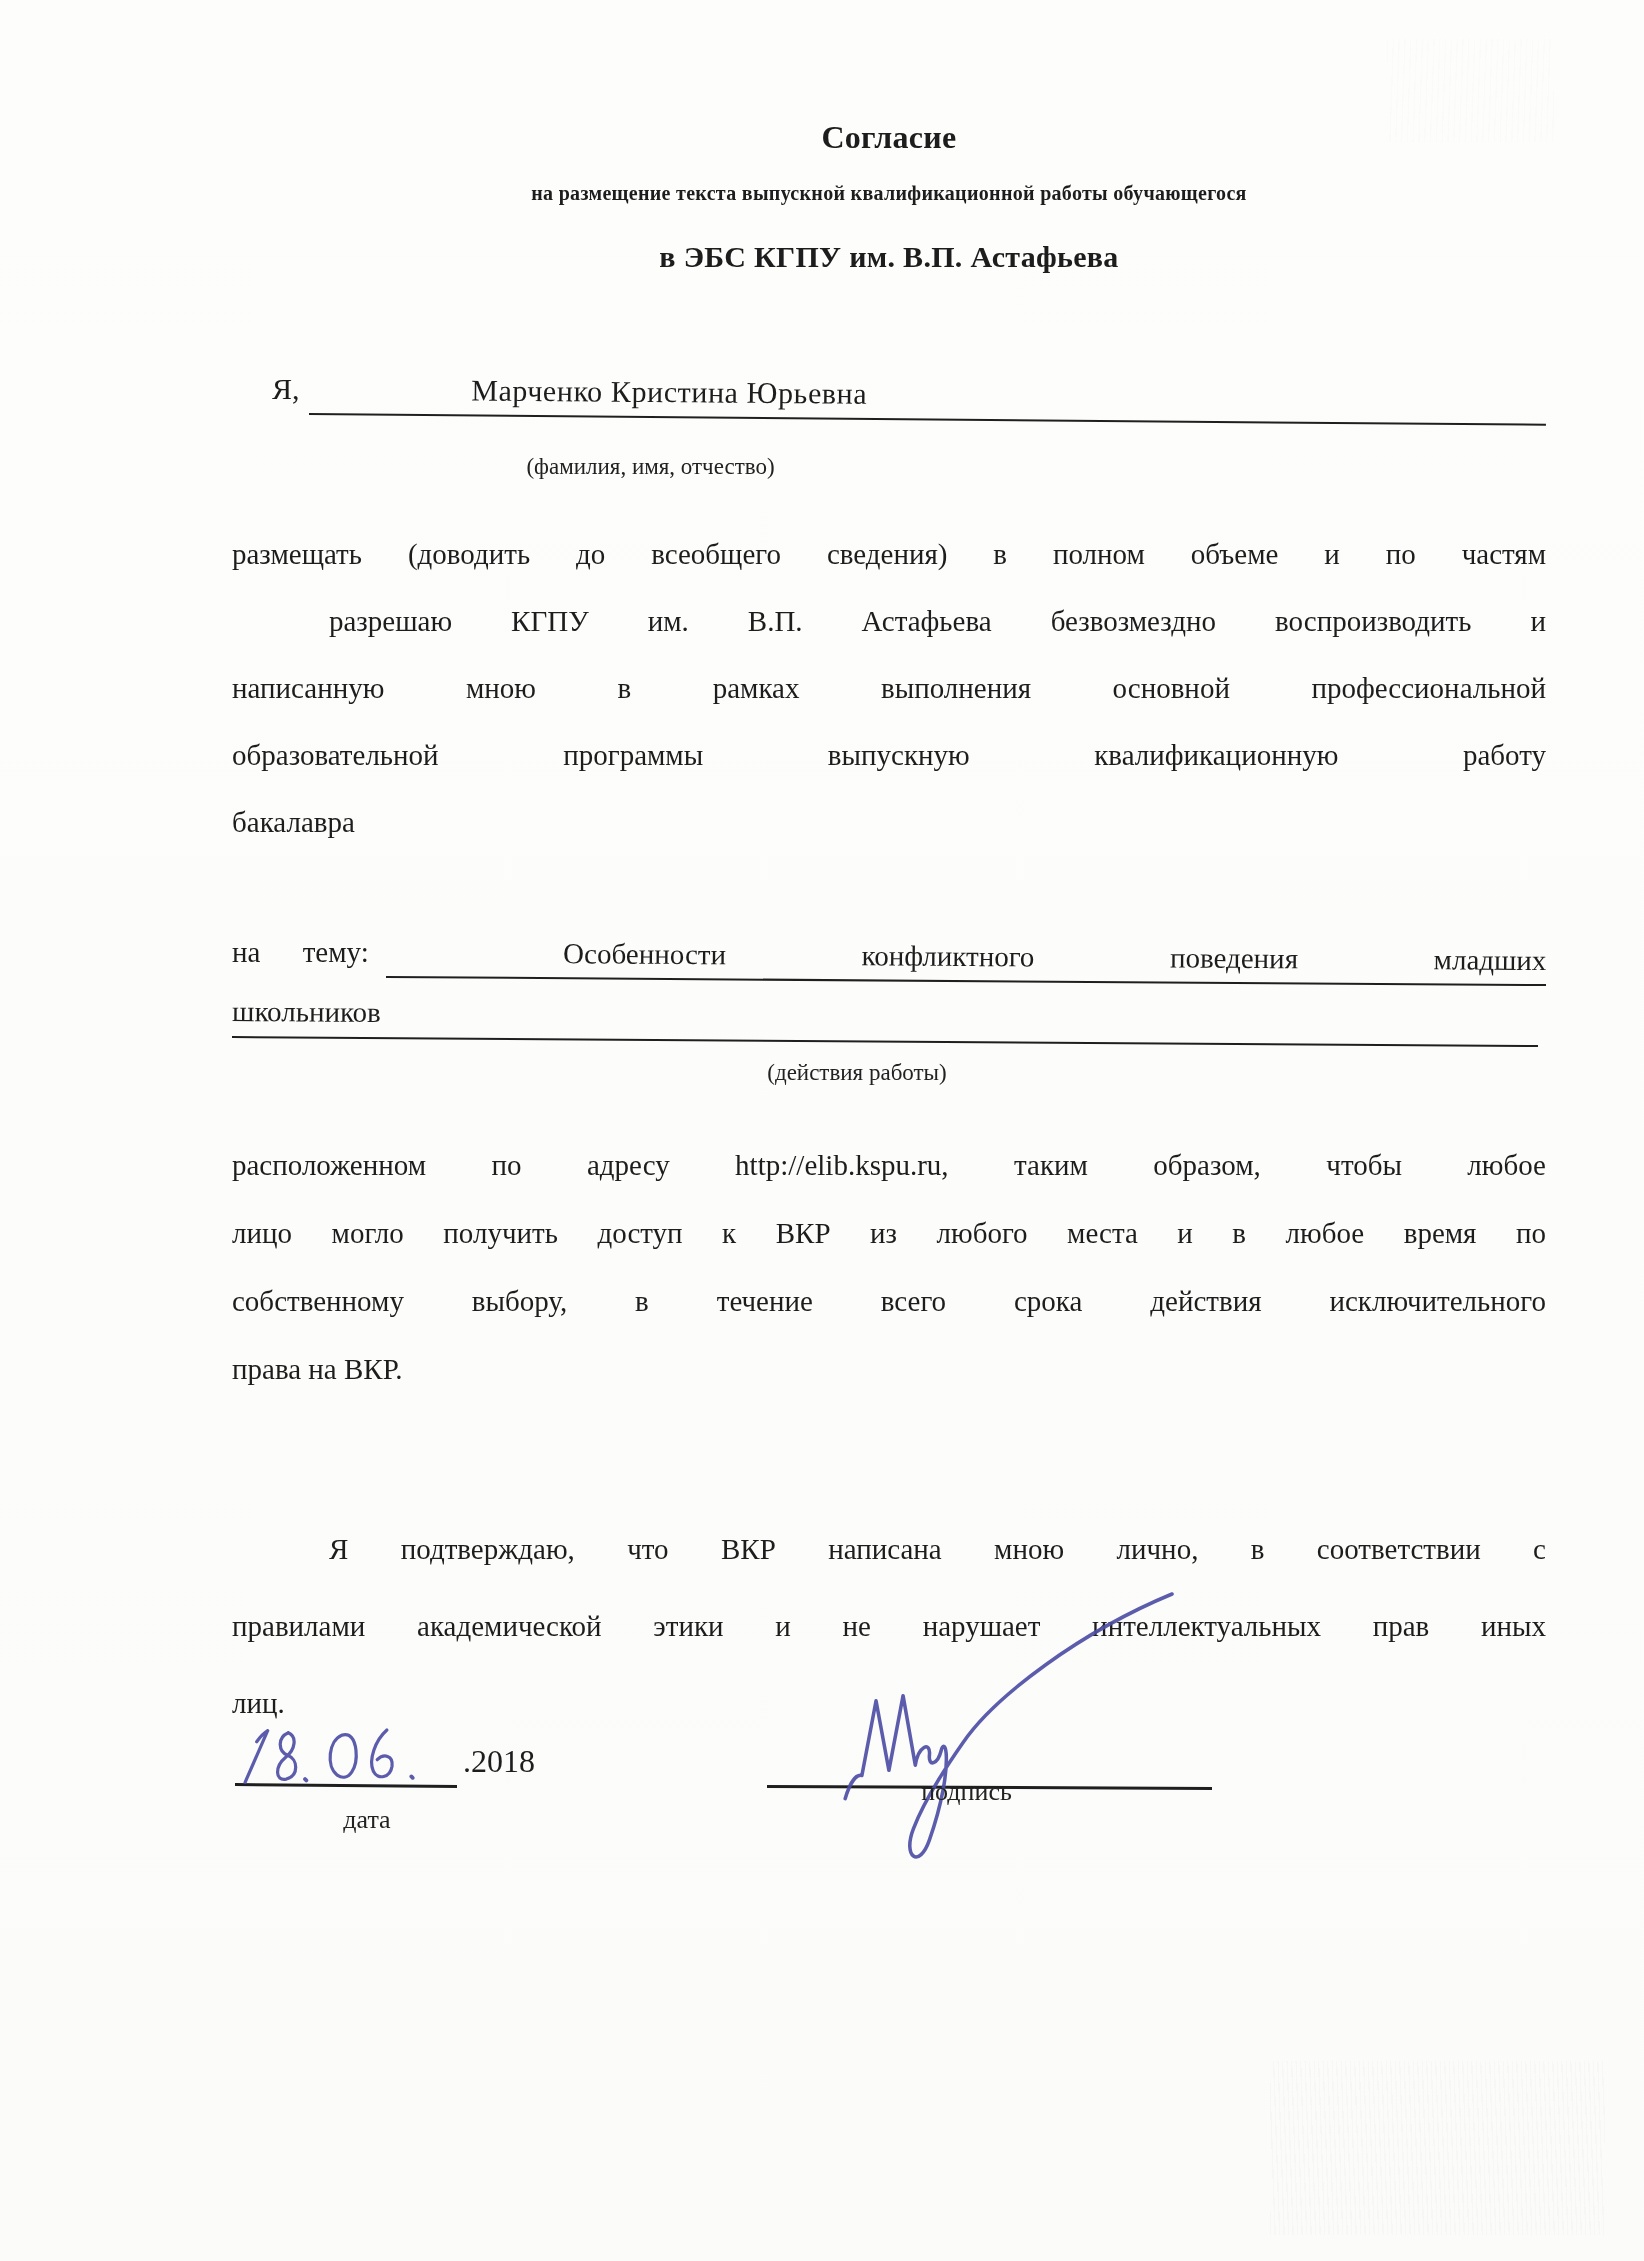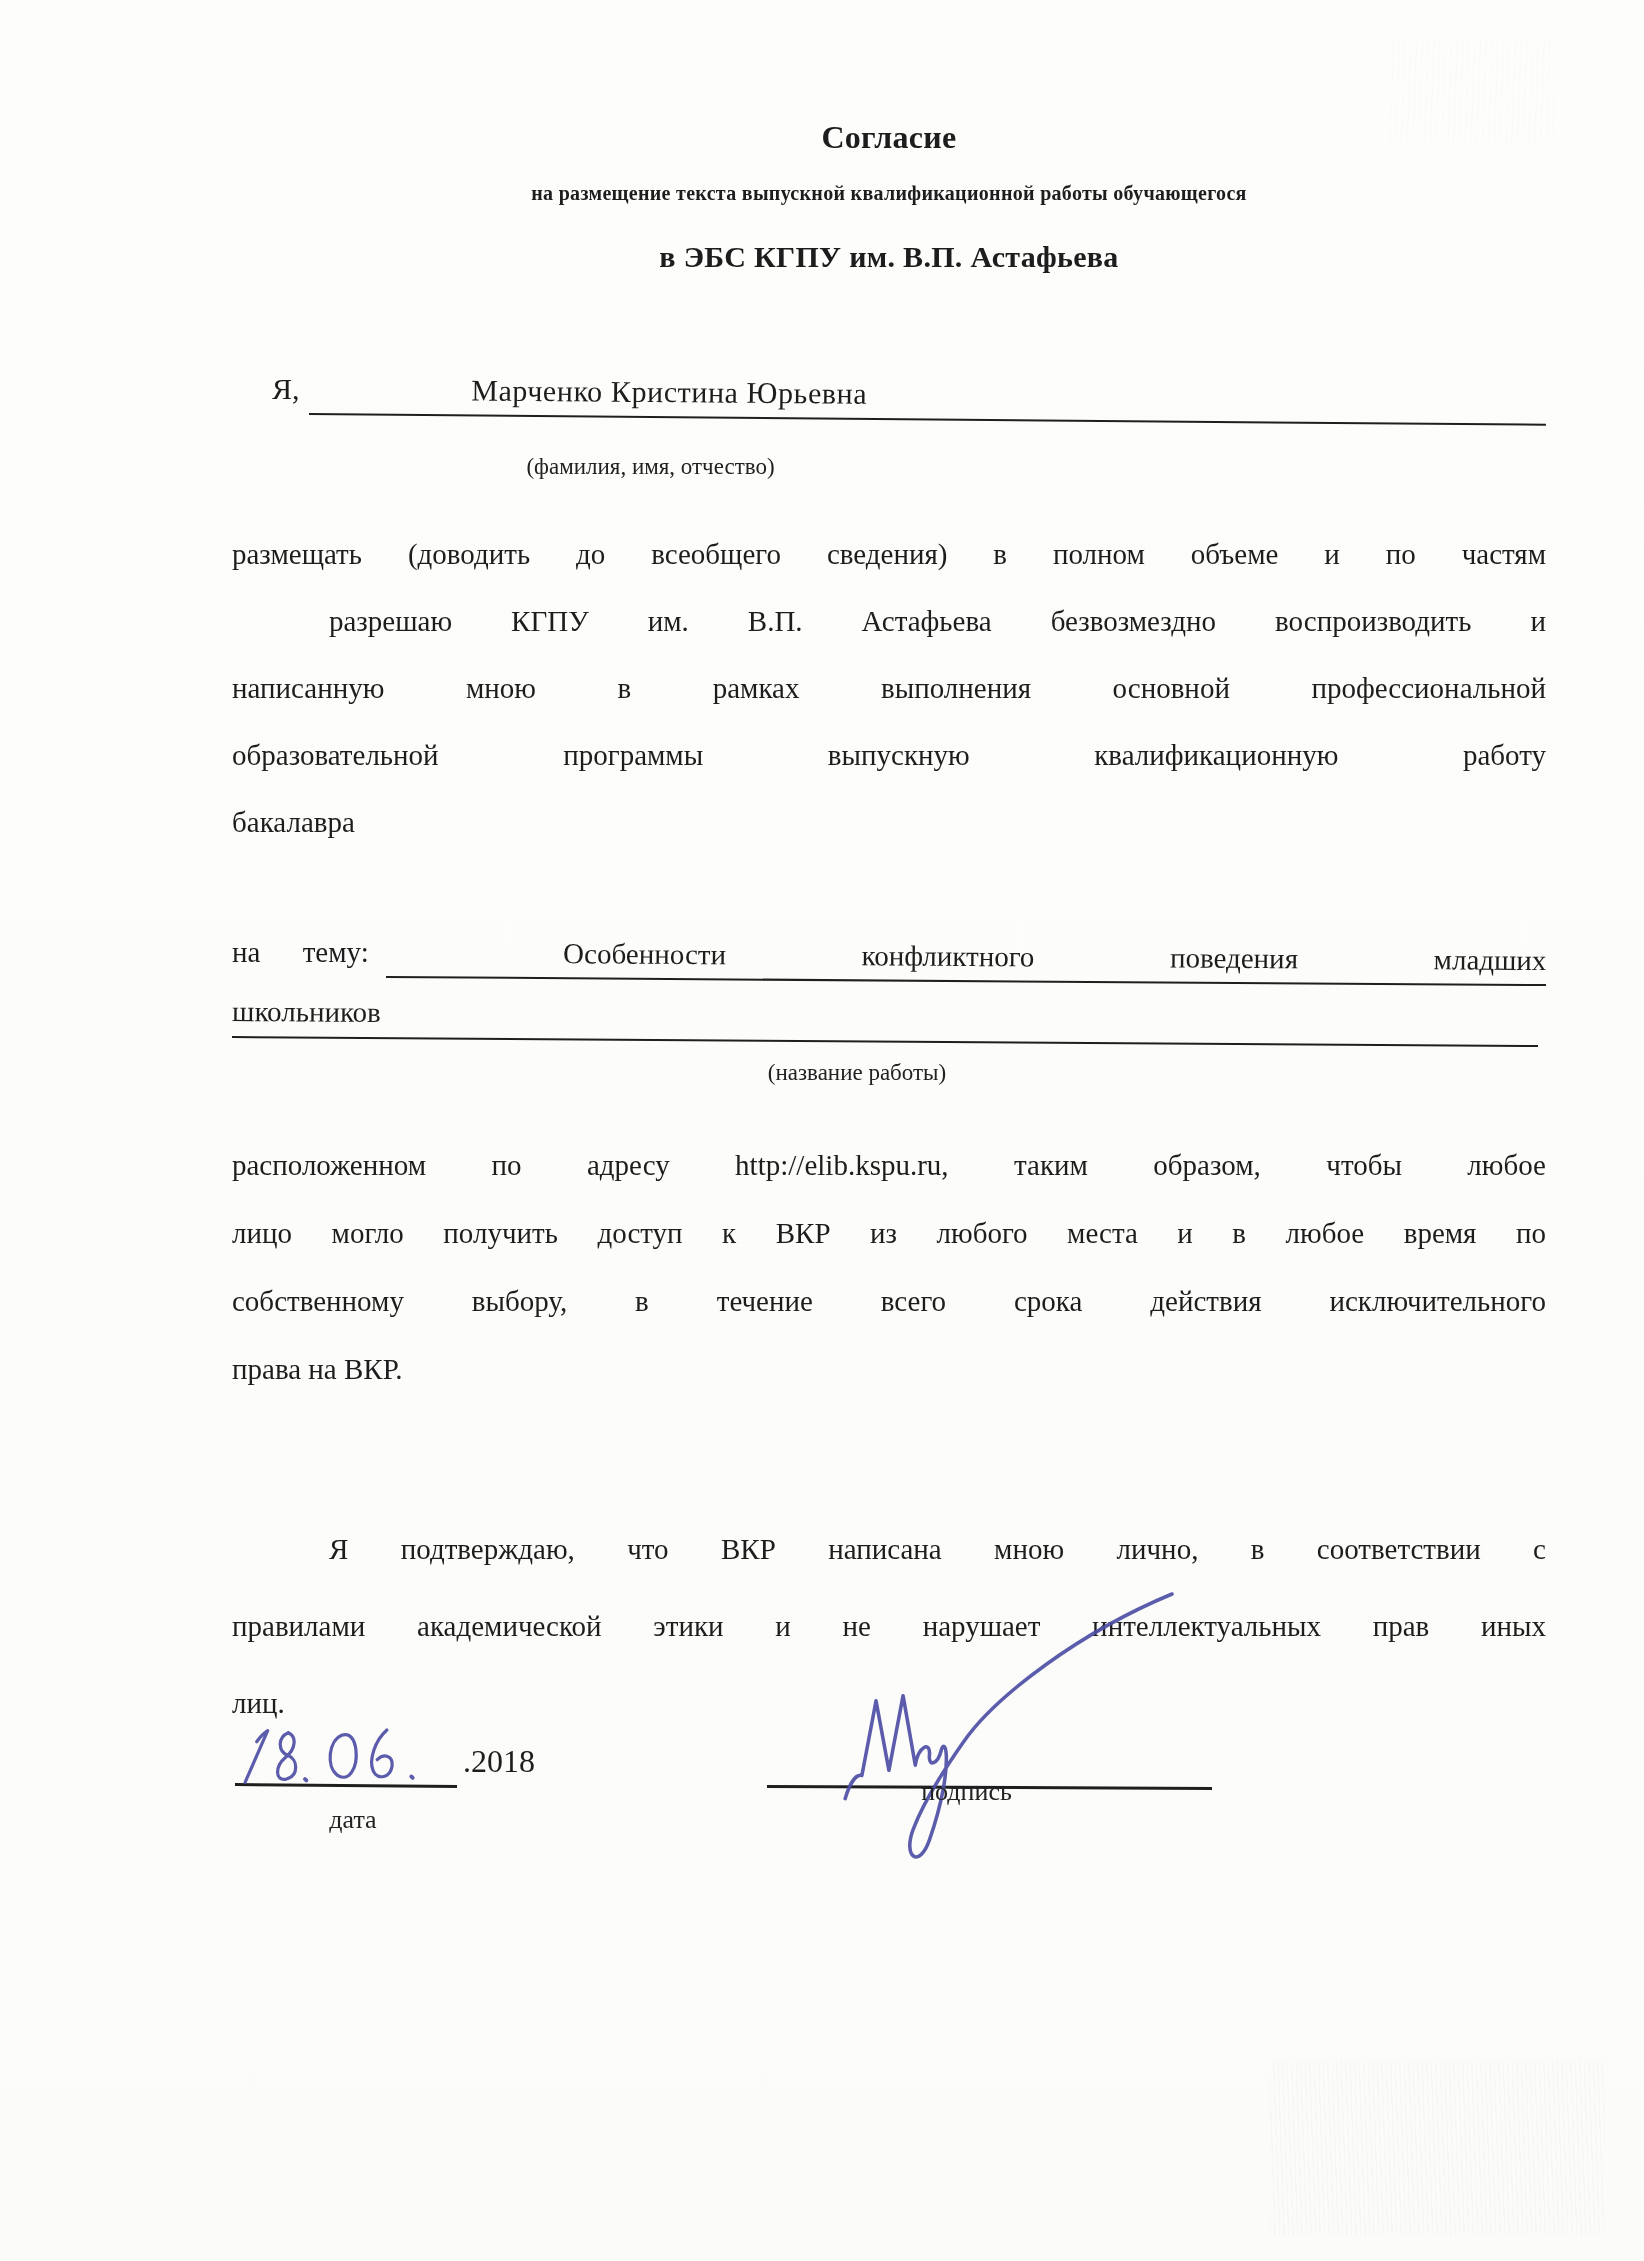--- a/index.html
+++ b/index.html
@@ -48,21 +48,21 @@
   }
   .topic-row2{
     left:232px;top:987px;width:1306px;font-size:29px;line-height:49px;
     border-bottom:2.6px solid #1f1f1f;
     transform:rotate(.4deg);transform-origin:left bottom;
   }
 
   .date-underline{left:235px;top:1739px;width:222px;height:44px;border-bottom:3.2px solid #1f1f1f;transform:rotate(.5deg);transform-origin:left bottom;}
   .year-text{left:463px;top:1739px;font-size:32px;line-height:44px;font-family:Liberation Serif, serif;}
   .sig-underline{left:767px;top:1741px;width:445px;height:44px;border-bottom:3.2px solid #1f1f1f;transform:rotate(.25deg);transform-origin:left bottom;}
-  .label-date{left:263px;top:1804px;width:180px;font-size:26px;}
+  .label-date{left:277px;top:1804px;width:180px;font-size:26px;}
   .label-sig{left:857px;top:1776px;width:219px;font-size:26px;}
 
   .ink path{stroke:var(--ink,#4e4ea6);fill:none;stroke-linecap:round;stroke-linejoin:round;opacity:.92;}
   .date-ink{left:229px;top:1708px;width:232px;height:97px;}
   .sig-ink{left:734px;top:1585px;width:490px;height:296px;}
 
   .scan-noise{
     right:39px;bottom:26px;width:335px;height:174px;
     background:repeating-linear-gradient(88deg,rgba(110,110,110,.05) 0 1.3px,transparent 1.3px 4.5px);
     filter:blur(0.6px);opacity:.55;
@@ -94,21 +94,21 @@
       <div class="jline">написанную мною в рамках выполнения основной профессиональной</div>
       <div class="jline">образовательной программы выпускную квалификационную работу</div>
       <div class="jline last">бакалавра</div>
     </div>
 
   <div class="abs topic-row1">
     <span class="topic-label">на тему:</span>
     <span class="topic-fill">Особенности конфликтного поведения младших</span>
   </div>
   <div class="abs topic-row2">школьников</div>
-  <div class="abs caption work-caption">(название работы)</div>
+  <div class="abs caption work-caption">(действия работы)</div>
 
   <div class="abs para p2">
       <div class="jline">расположенном по адресу http://elib.kspu.ru, таким образом, чтобы любое</div>
       <div class="jline">лицо могло получить доступ к ВКР из любого места и в любое время по</div>
       <div class="jline">собственному выбору, в течение всего срока действия исключительного</div>
       <div class="jline last">права на ВКР.</div>
     </div>
 
   <div class="abs para p3">
       <div class="jline first">Я подтверждаю, что ВКР написана мною лично, в соответствии с</div>

